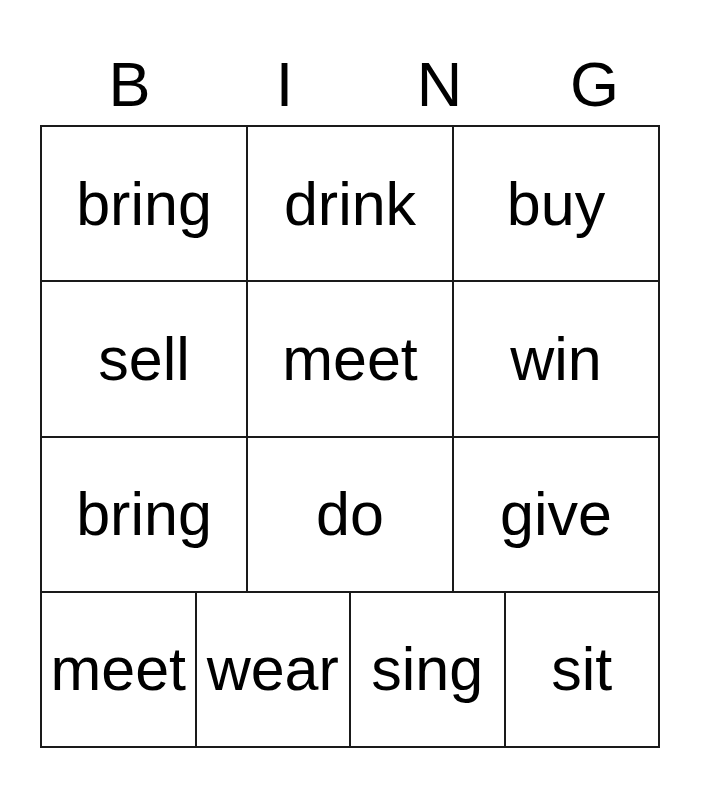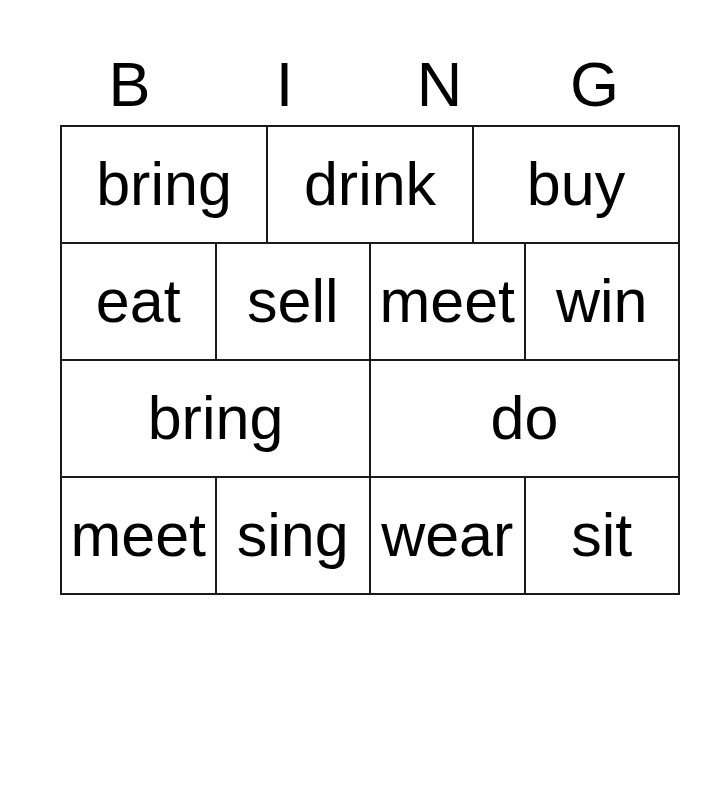--- a/index.html
+++ b/index.html
@@ -45,24 +45,24 @@
     letter-spacing: 0;
     color: #000000;
     padding-bottom: 9px;
     box-sizing: border-box;
     user-select: none;
   }
 
   
   #bingo-grid {
     position: absolute;
-    left: 60px;
+    left: 40px;
     top: 125px;
     width: 620px;
-    height: 470px;
+    height: 623px;
     box-sizing: border-box;
     border-top: 2px solid #1a1a1a;
     border-left: 2px solid #1a1a1a;
     display: flex;
     flex-direction: column;
     background: #ffffff;
   }
   .grid-row {
     flex: 1 1 0;
     display: flex;
@@ -120,51 +120,51 @@
       <div class="grid-cell">
         <span class="cell-text">drink</span>
       </div>
       <div class="grid-cell">
         <span class="cell-text">buy</span>
       </div>
     </div>
 
     <div class="grid-row">
       <div class="grid-cell">
-        <span class="cell-text">eat</span>
-      </div>
-      <div class="grid-cell">
         <span class="cell-text">sell</span>
       </div>
       <div class="grid-cell">
         <span class="cell-text">meet</span>
       </div>
       <div class="grid-cell">
         <span class="cell-text">win</span>
       </div>
     </div>
 
     <div class="grid-row">
       <div class="grid-cell">
         <span class="cell-text">bring</span>
       </div>
       <div class="grid-cell">
         <span class="cell-text">do</span>
       </div>
+      <div class="grid-cell">
+        <span class="cell-text">give</span>
+      </div>
     </div>
 
     <div class="grid-row">
       <div class="grid-cell">
         <span class="cell-text">meet</span>
       </div>
       <div class="grid-cell">
-        <span class="cell-text">sing</span>
+        <span class="cell-text">wear</span>
       </div>
       <div class="grid-cell">
-        <span class="cell-text">wear</span>
+        <span class="cell-text">sing</span>
       </div>
       <div class="grid-cell">
         <span class="cell-text">sit</span>
       </div>
     </div>
 
   </div>
 </div>
 
 </body></html>

